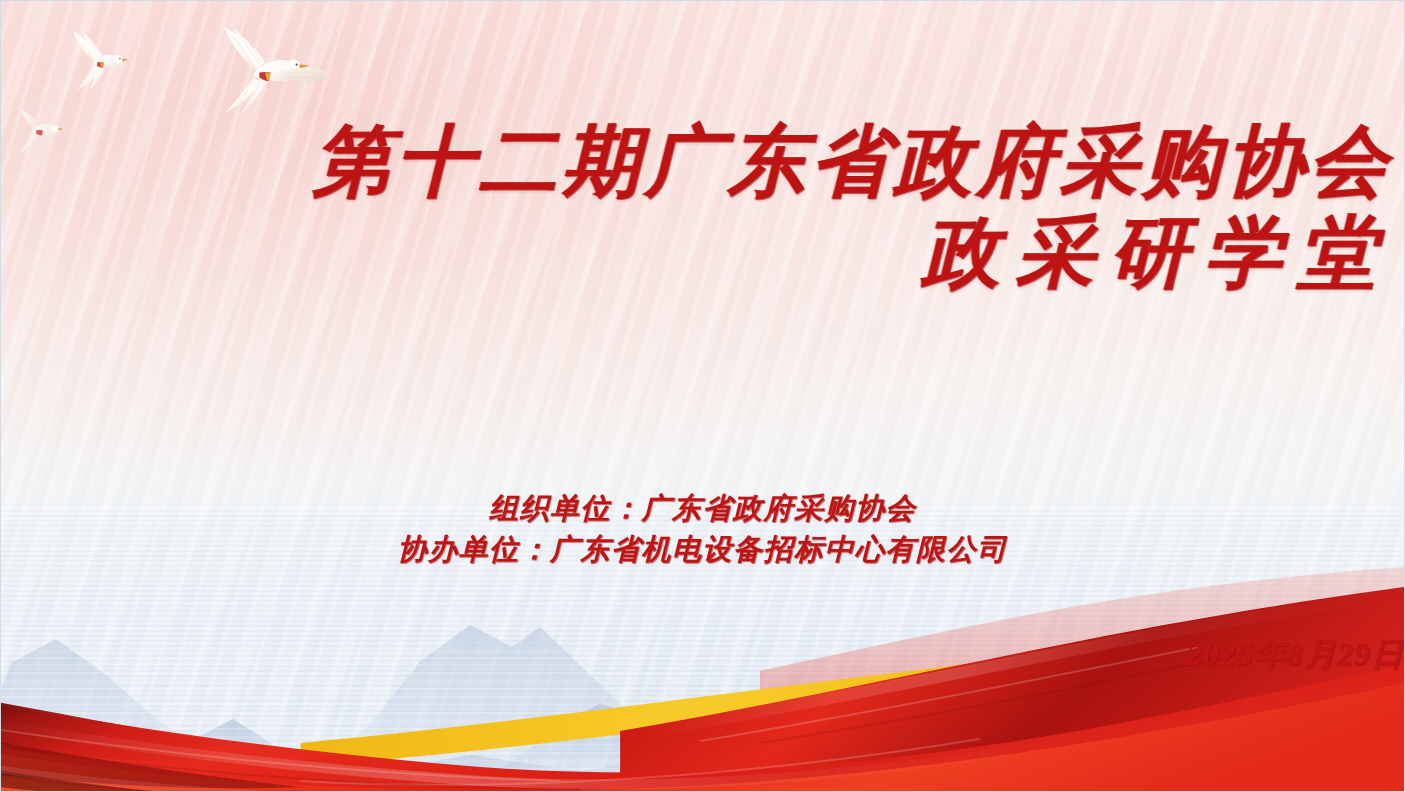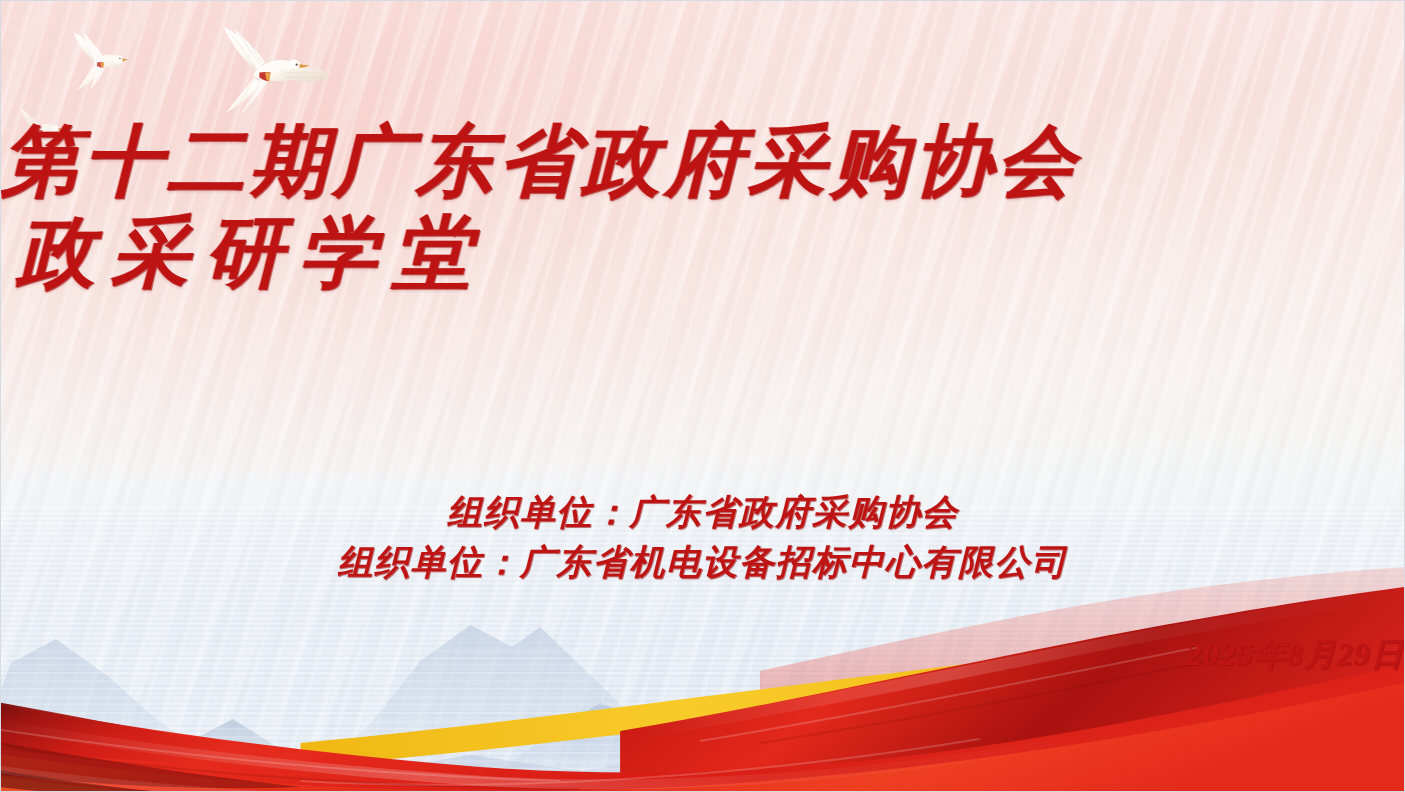--- a/index.html
+++ b/index.html
@@ -131,23 +131,23 @@
     position: absolute;
     left: 0; bottom: 0;
     width: 100%;
     height: 260px;
   }
   .ribbons svg { display: block; }
 
   
   .title-block {
     position: absolute;
-    left: 0; right: 0;
+    left: 0; right: 12px;
     top: 121px;
-    text-align: left;
+    text-align: right;
     z-index: 8;
   }
   .title-line {
     color: #bd1313;
     font-family: "Liberation Serif", "DejaVu Serif", serif;
     font-weight: 700;
     font-style: italic;
     font-size: 78px;
     line-height: 1.03;
     letter-spacing: 5px;
@@ -168,21 +168,21 @@
     left: 0; right: 0;
     top: 487px;
     text-align: center;
     z-index: 8;
   }
   .org-line {
     color: #bf1414;
     font-family: "Liberation Serif", "DejaVu Serif", serif;
     font-weight: 700;
     font-style: italic;
-    font-size: 35px;
+    font-size: 29px;
     line-height: 1.42;
     letter-spacing: 1.5px;
     white-space: nowrap;
     text-shadow:
       1px 1px 0 rgba(152,10,10,0.50),
       0 1px 2px rgba(165,24,22,0.20);
   }
 
   .date-block {
     position: absolute;
@@ -459,20 +459,20 @@
     </svg>
   </div>
 
   <div class="title-block">
     <div class="title-line title-line-1">第十二期广东省政府采购协会</div>
     <div class="title-line title-line-2">政采研学堂</div>
   </div>
 
   <div class="org-block">
     <div class="org-line">组织单位：广东省政府采购协会</div>
-    <div class="org-line">组织单位：广东省机电设备招标中心有限公司</div>
+    <div class="org-line">协办单位：广东省机电设备招标中心有限公司</div>
   </div>
 
   <div class="date-block">
     <div class="date-line">2025年8月29日</div>
   </div>
 
 </div>
 
 </body></html>

